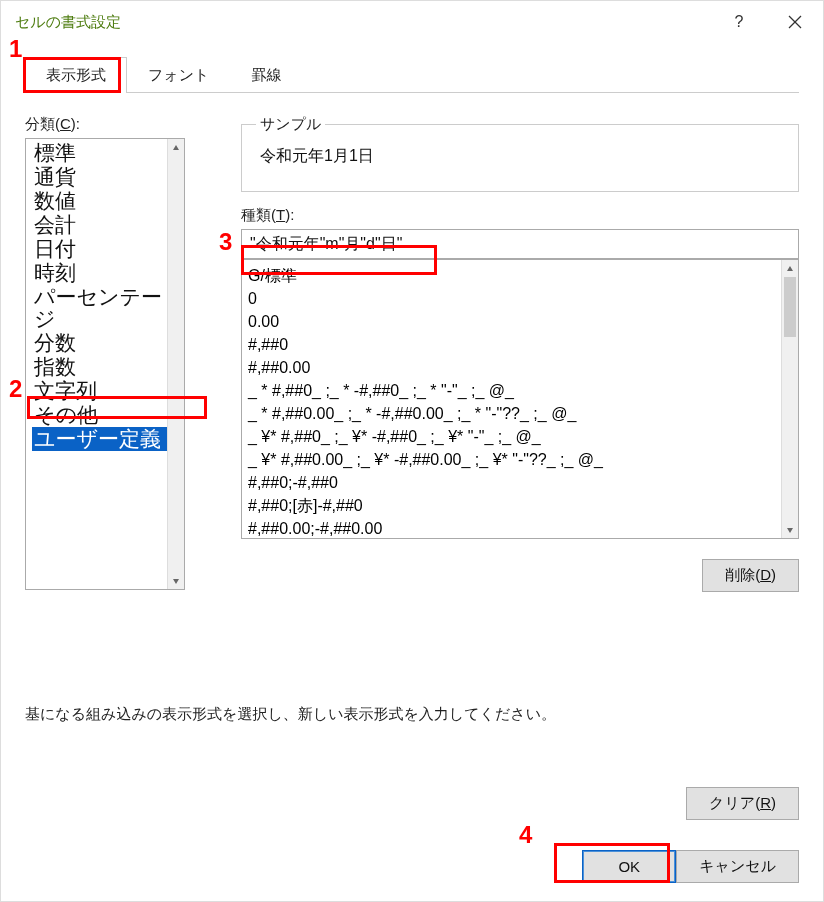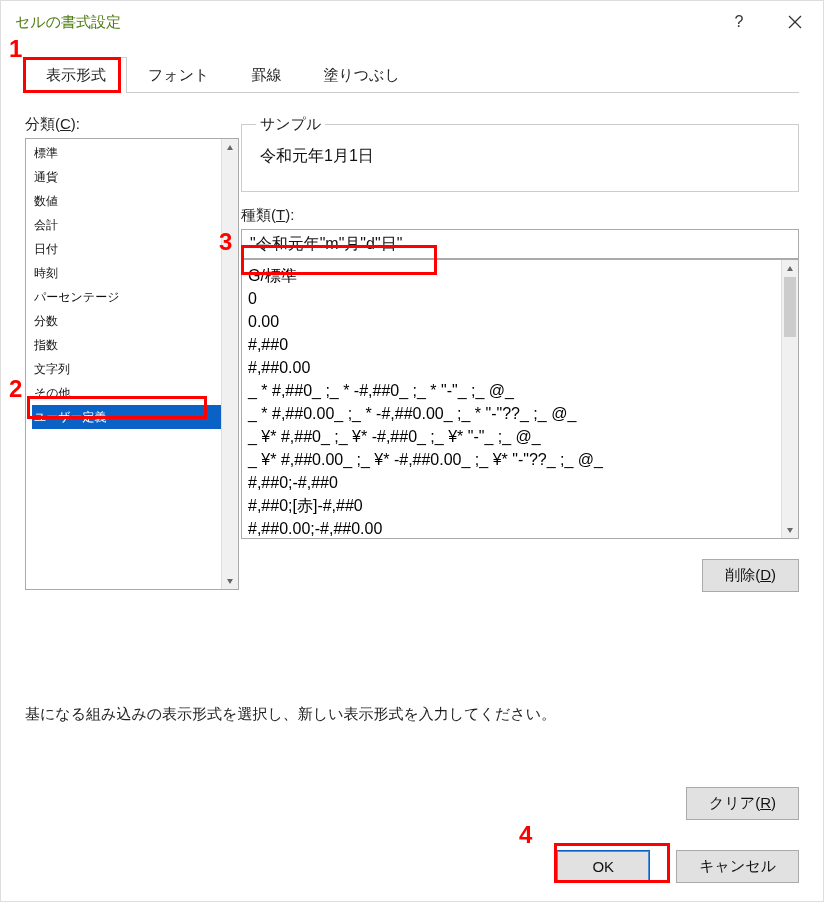--- a/index.html
+++ b/index.html
@@ -52,22 +52,22 @@
   .row { display: flex; margin-top: 22px; }
   .left { width: 198px; flex-shrink: 0; }
   .right { flex: 1; margin-left: 18px; }
 
   .label { font-size: 15px; margin-bottom: 4px; color: #222; }
   .label .ul { text-decoration: underline; }
 
   .listbox {
     border: 1px solid #aaa;
     height: 452px;
-    width: 214px;
-    font-size: 12px;
+    width: 160px;
+    font-size: 21px;
     overflow: hidden;
     position: relative;
     background: #fff;
   }
   .listbox-inner { padding: 2px 3px 2px 6px; }
   .listbox-item {
     padding: 1px 2px;
     line-height: 22px;
     color: #111;
   }
@@ -141,21 +141,21 @@
 
   .bottom {
     position: absolute;
     right: 24px;
     bottom: 18px;
     display: flex;
     flex-direction: column;
     align-items: flex-end;
     gap: 30px;
   }
-  .row-btns { display: flex; gap: 26px; }
+  .row-btns { display: flex; gap: 0; }
   .btn-ok {
     border: 1px solid #0a62c6;
     background: #e1e1e1;
     box-shadow: inset 0 0 0 1px #4a90d9;
   }
 
   
   .anno {
     position: absolute;
     border: 3px solid #ff0000;
@@ -185,21 +185,20 @@
         </svg>
     </div>
   </div>
 </div>
 
 <div class="content">
   <div class="tabs">
     <div class="tab active">表示形式</div>
     <div class="tab">フォント</div>
     <div class="tab">罫線</div>
-    <div class="tab">塗りつぶし</div>
   </div>
 
   <div class="row">
     <div class="left">
       <div class="label">
         <span>分類(</span><span class="ul">C</span><span>):</span>
       </div>
       <div class="listbox">
         <div class="listbox-inner">
           <div class="listbox-item">標準</div>

